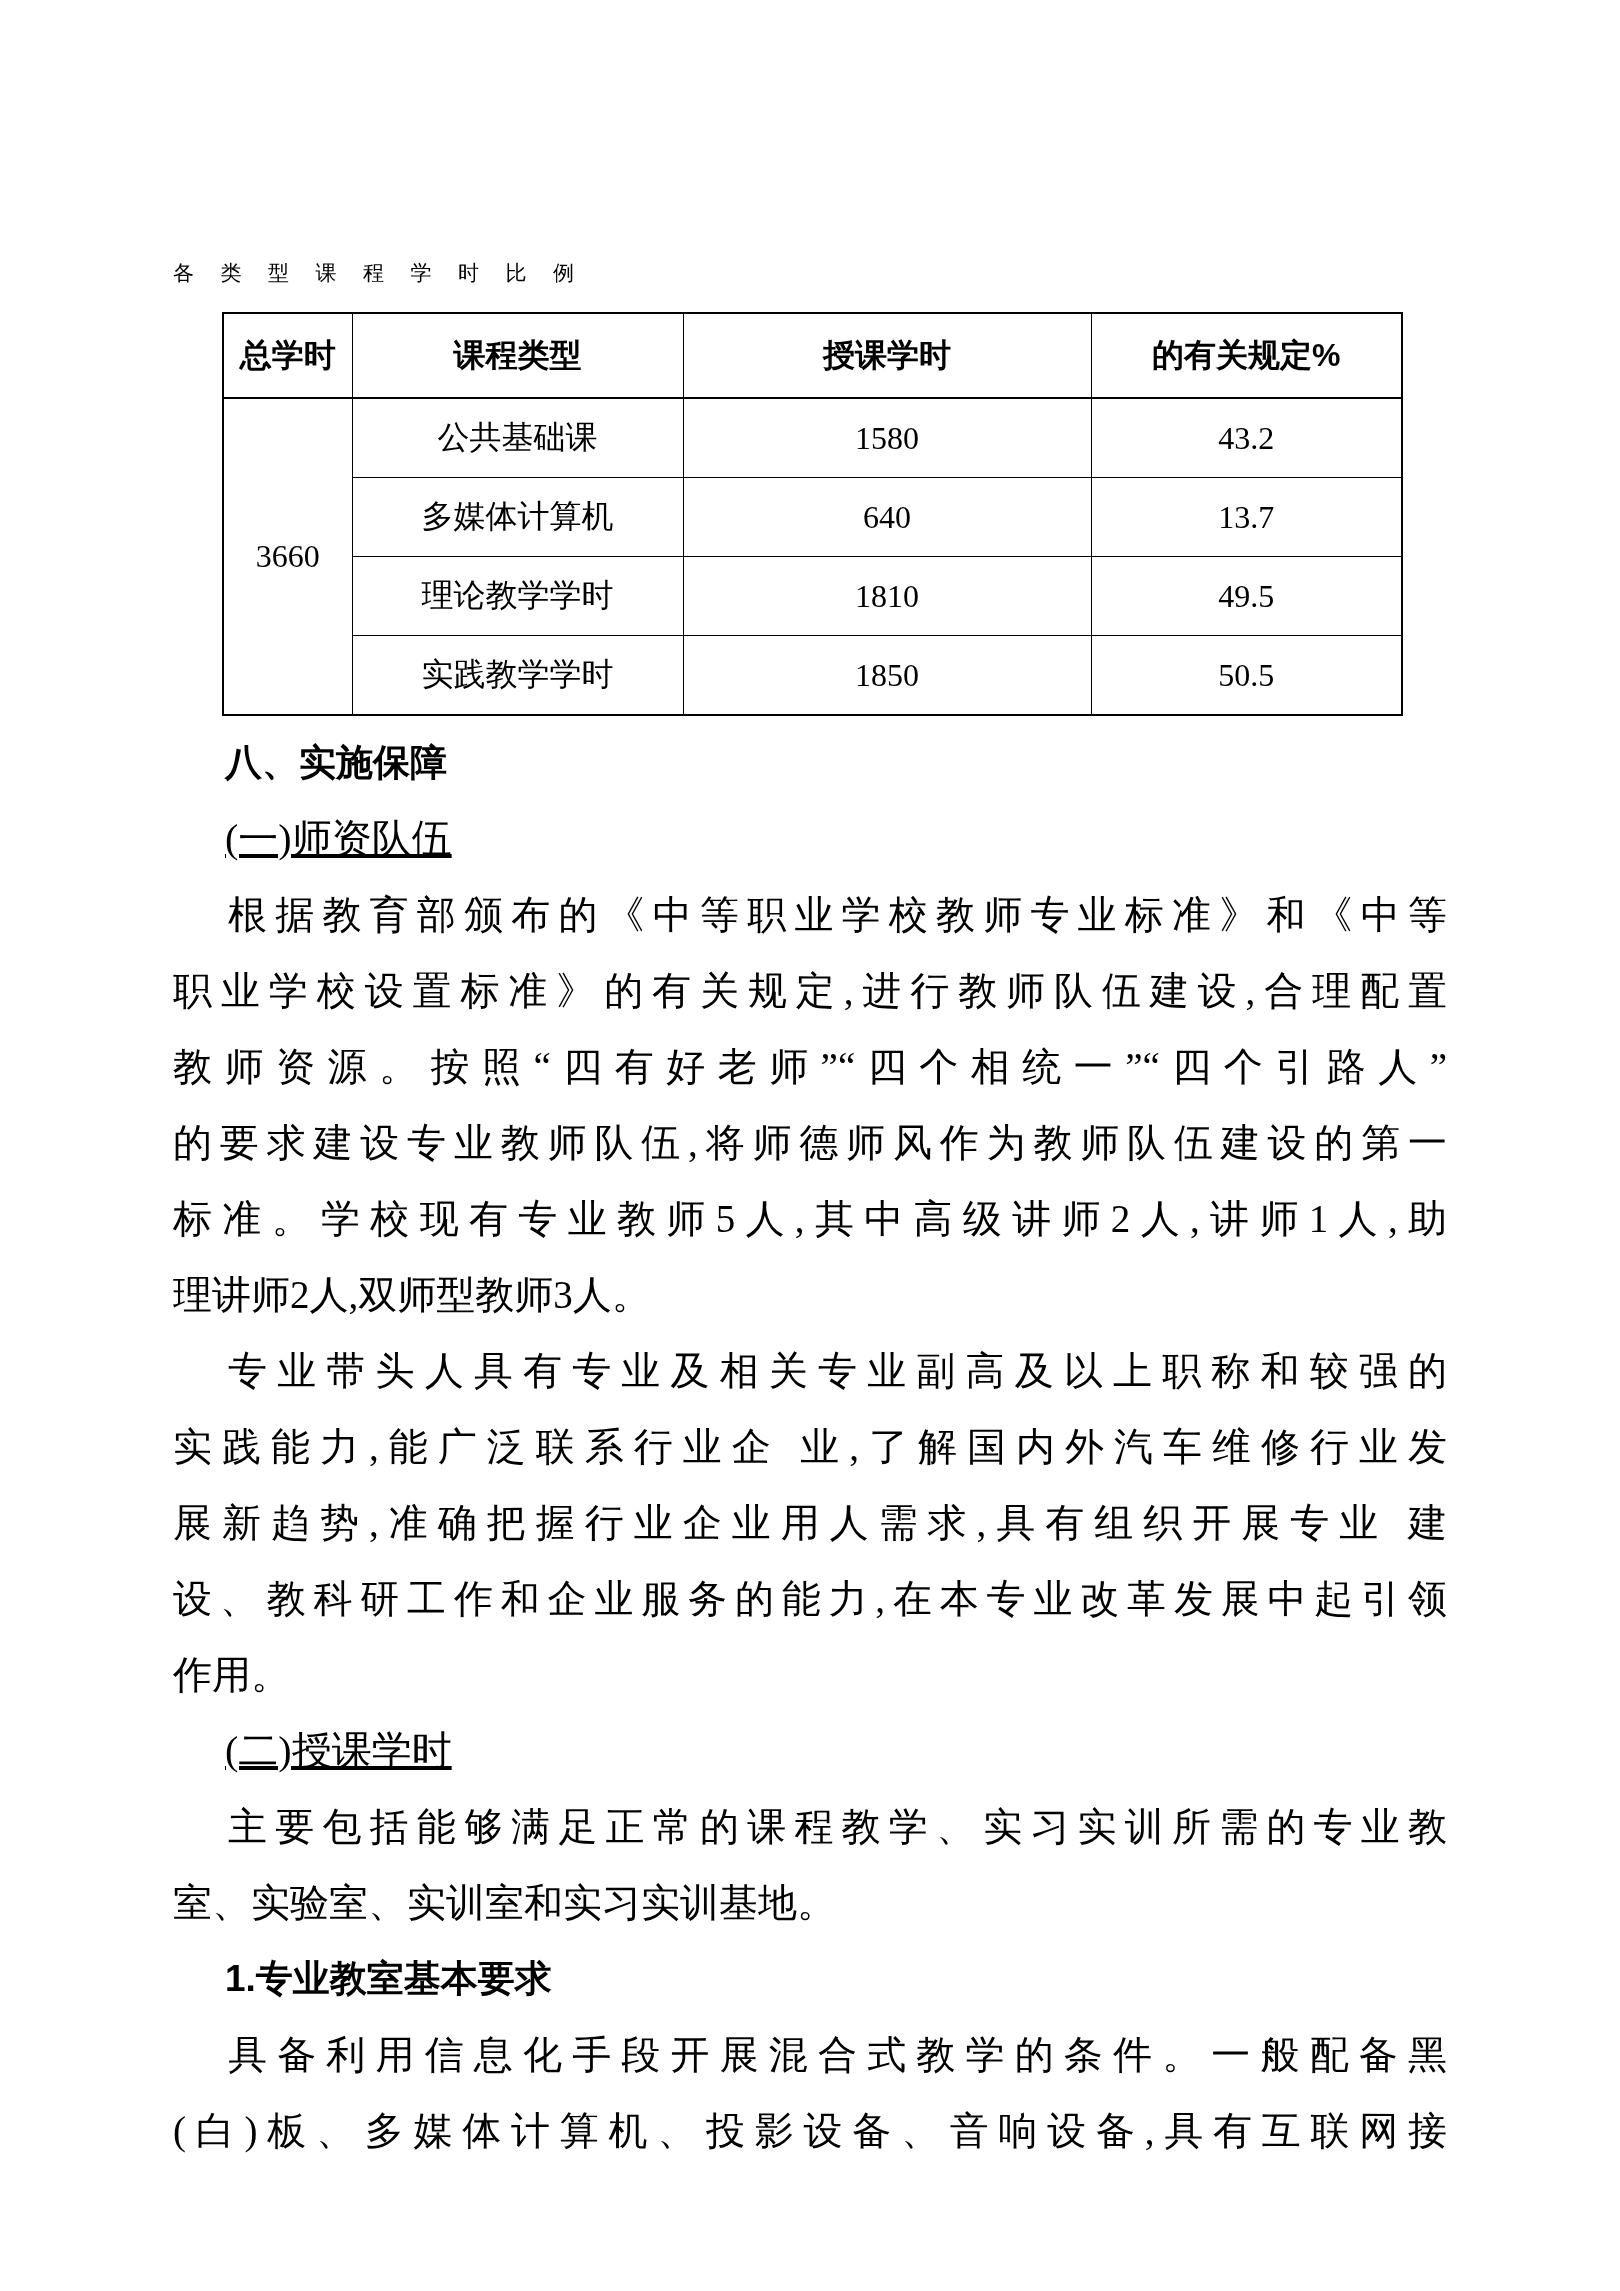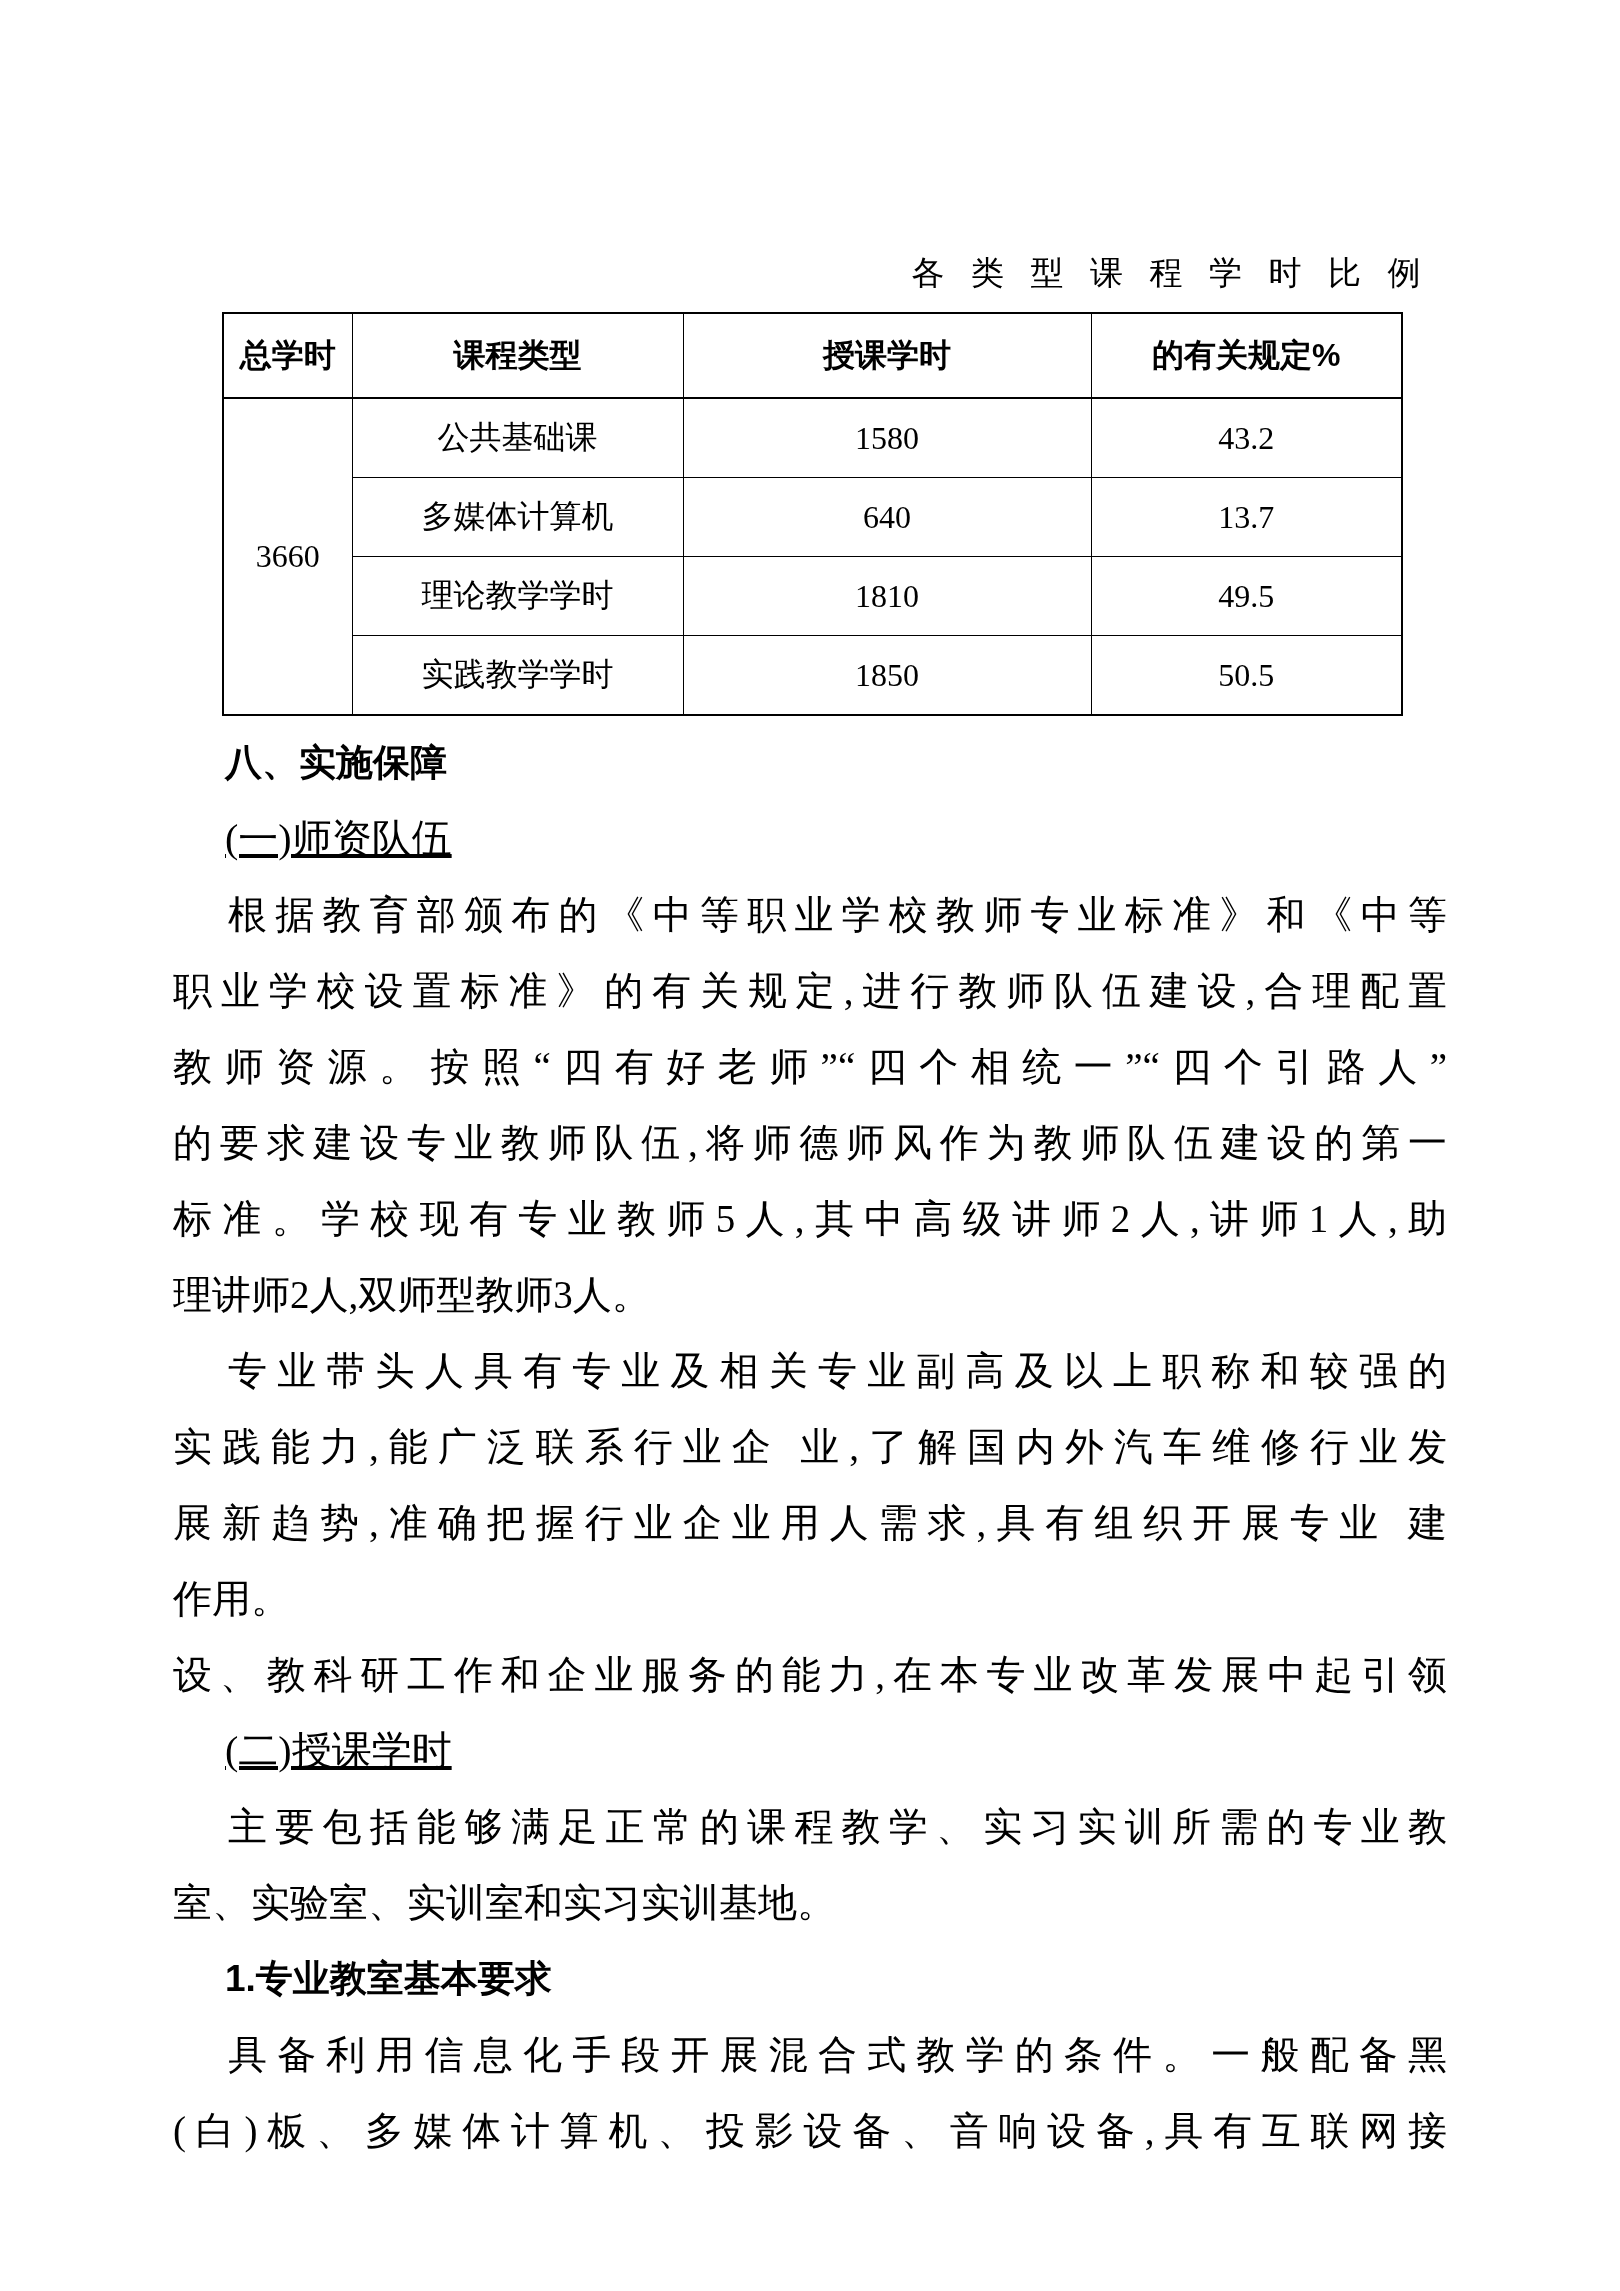--- a/index.html
+++ b/index.html
@@ -15,22 +15,22 @@
   }
   .content {
     box-sizing: border-box;
     width: 1620px;
     padding: 235px 173px 0 173px;
   }
   
   .doc-title {
     height: 77px;
     line-height: 77px;
-    text-align: right;
-    font-size: 33px;
+    text-align: left;
+    font-size: 21px;
     letter-spacing: 26.5px;
     white-space: nowrap;
   }
   
   table.hours {
     border-collapse: collapse;
     table-layout: fixed;
     width: 1179px;
     margin-left: 49px;
     border: 2.9px solid #000;
@@ -140,22 +140,22 @@
       <div class="line fill">教师资源。按照“四有好老师”“四个相统一”“四个引路人”</div>
       <div class="line fill">的要求建设专业教师队伍,将师德师风作为教师队伍建设的第一</div>
       <div class="line fill">标准。学校现有专业教师5人,其中高级讲师2人,讲师1人,助</div>
       <div class="line">理讲师2人,双师型教师3人。</div>
     </div>
 
     <div>
       <div class="line fill indent">专业带头人具有专业及相关专业副高及以上职称和较强的</div>
       <div class="line fill">实践能力,能广泛联系行业企 业,了解国内外汽车维修行业发</div>
       <div class="line fill">展新趋势,准确把握行业企业用人需求,具有组织开展专业 建</div>
+      <div class="line fill">设、教科研工作和企业服务的能力,在本专业改革发展中起引领</div>
       <div class="line">作用。</div>
-      <div class="line fill">设、教科研工作和企业服务的能力,在本专业改革发展中起引领</div>
     </div>
 
     <div class="h2">(二)授课学时</div>
 
     <div>
       <div class="line fill indent">主要包括能够满足正常的课程教学、实习实训所需的专业教</div>
       <div class="line">室、实验室、实训室和实习实训基地。</div>
     </div>
 
     <div class="h3">1.专业教室基本要求</div>

